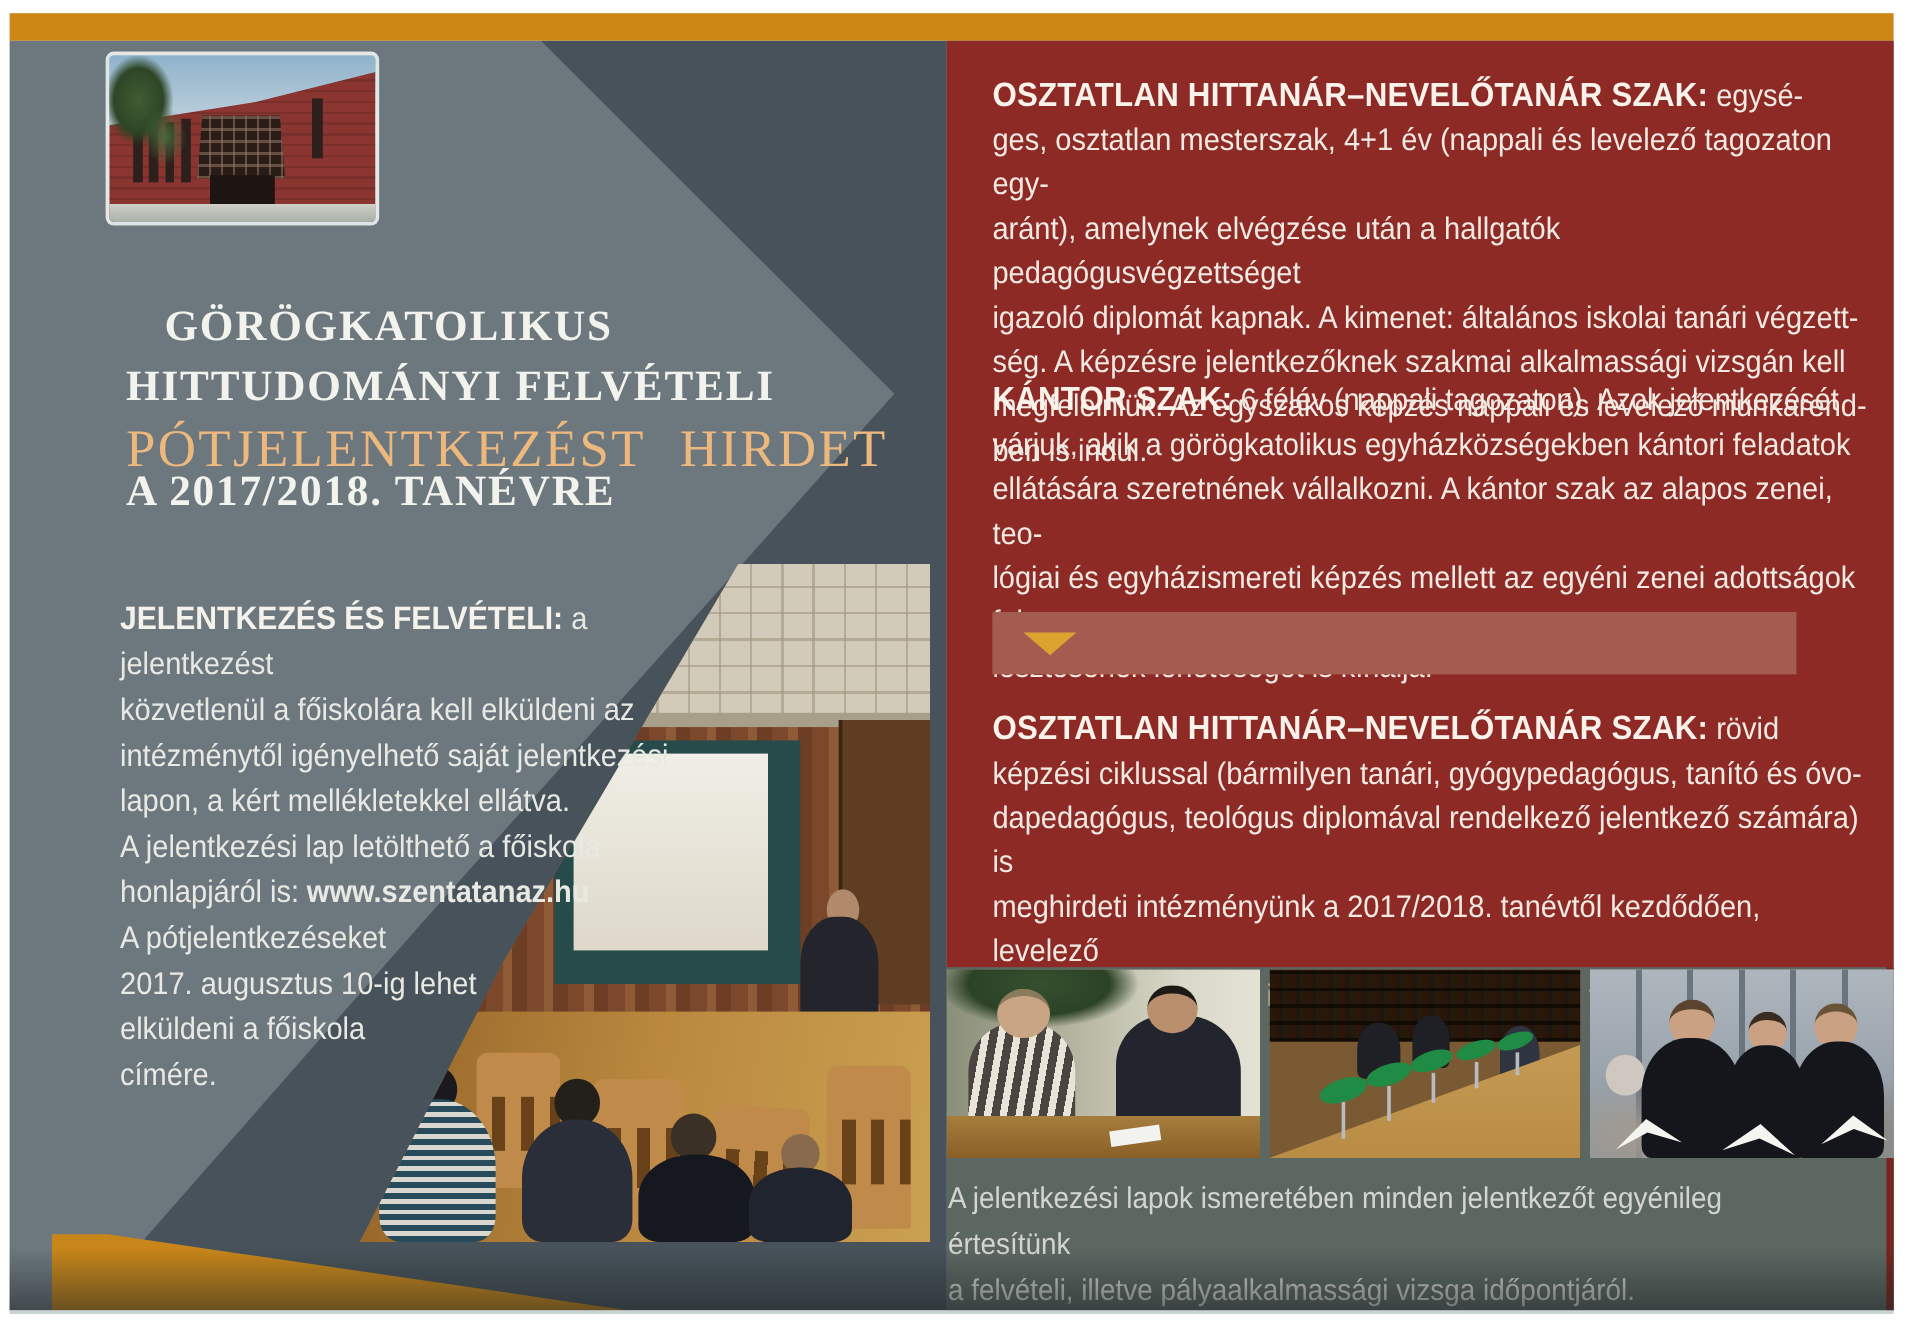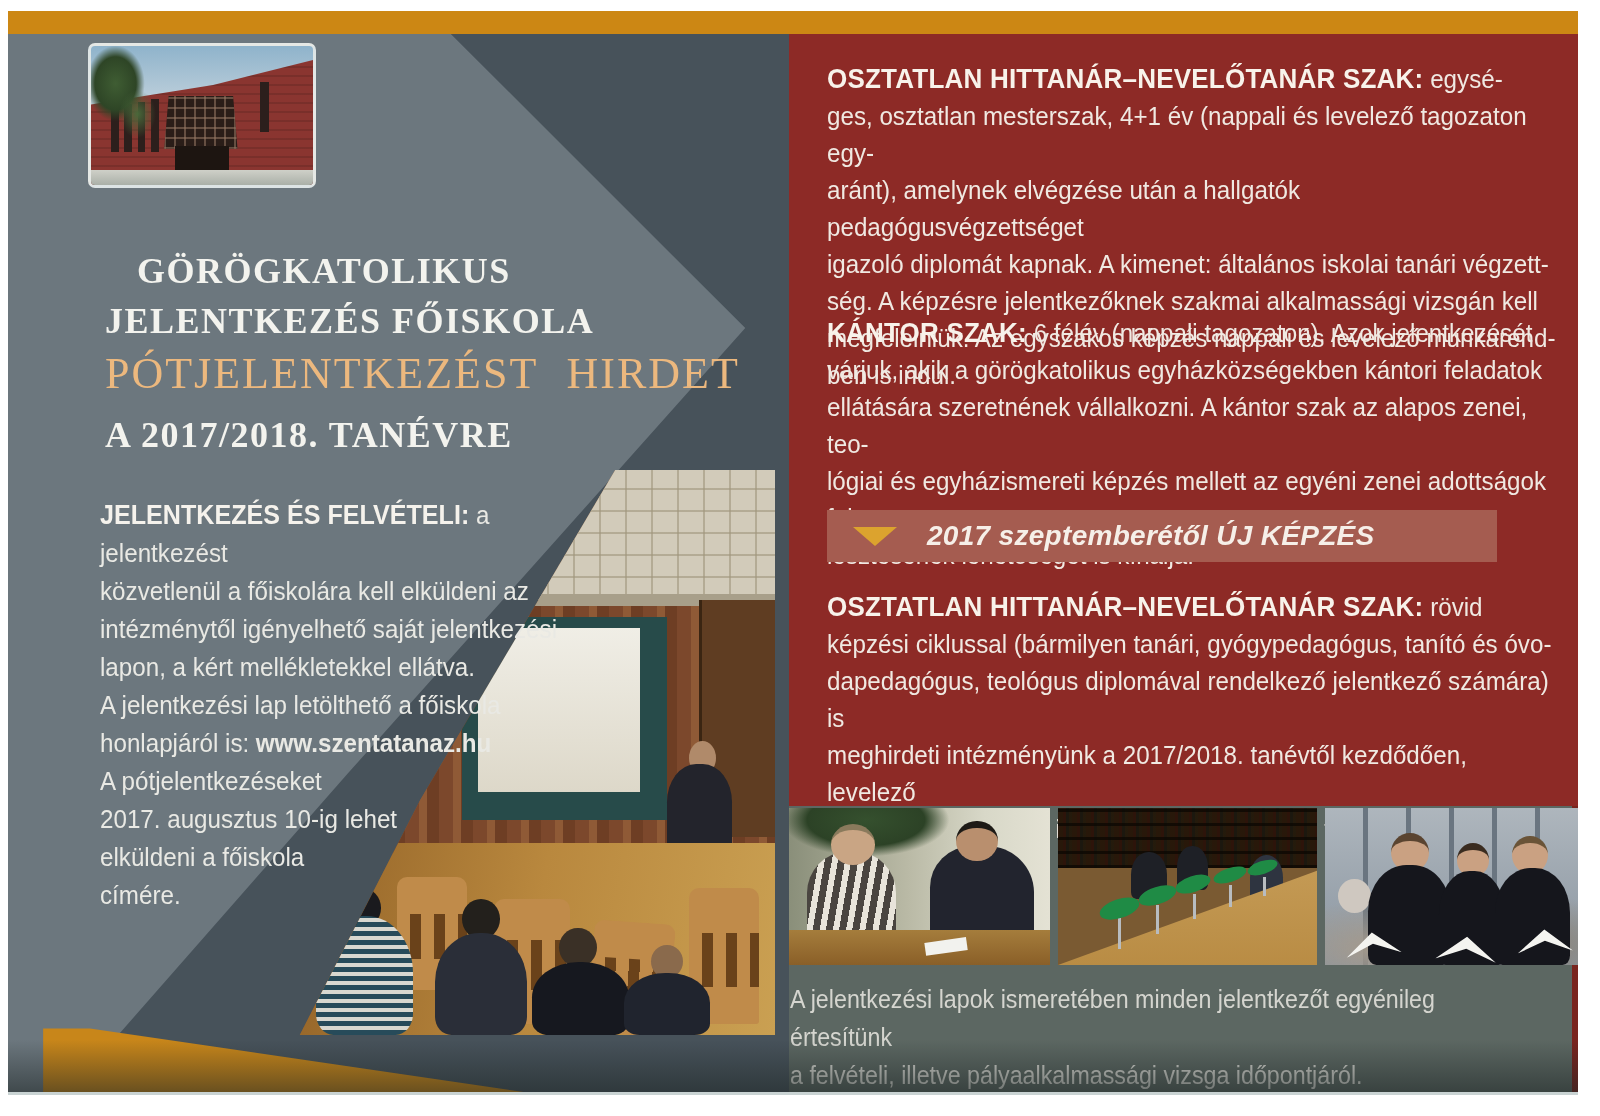--- a/index.html
+++ b/index.html
@@ -191,23 +191,23 @@
       <div class="bp-win" style="left:27%;top:38%;width:3.5%;height:38%;"></div>
       <div class="bp-win" style="left:76%;top:26%;width:4%;height:36%;"></div>
       <div class="bp-canopy"></div>
       <div class="bp-door"></div>
       <div class="bp-walk"></div>
       <div class="bp-foliage"></div>
       <div class="bp-foliage2"></div>
     </div>
 
     <div class="abs t-line" style="top:216px;margin-left:32px;">GÖRÖGKATOLIKUS</div>
-    <div class="abs t-line" style="top:266px;">JELENTKEZÉS FŐISKOLA</div>
+    <div class="abs t-line" style="top:266px;">HITTUDOMÁNYI FELVÉTELI</div>
     <div class="abs t-gold" style="top:314px;">PÓTJELENTKEZÉST HIRDET</div>
-    <div class="abs t-line" style="top:380px;">A 2017/2018. TANÉVRE</div>
+    <div class="abs t-line" style="top:354px;">A 2017/2018. TANÉVRE</div>
 
     <div class="abs left-body cond">
       <span class="lead">JELENTKEZÉS ÉS FELVÉTELI:</span>
       <span class="lines">a jelentkezést
 közvetlenül a főiskolára kell elküldeni az
 intézménytől igényelhető saját jelentkezési
 lapon, a kért mellékletekkel ellátva.
 A jelentkezési lap letölthető a főiskola
 honlapjáról is:</span><span class="url">www.szentatanaz.hu</span>
       <span class="lines block">A pótjelentkezéseket
@@ -232,21 +232,20 @@
       <span class="lead">KÁNTOR SZAK:</span>
       <span class="lines">6 félév (nappali tagozaton). Azok jelentkezését
 várjuk, akik a görögkatolikus egyházközségekben kántori feladatok
 ellátására szeretnének vállalkozni. A kántor szak az alapos zenei, teo-
 lógiai és egyházismereti képzés mellett az egyéni zenei adottságok fej-
 lesztésének lehetőségét is kínálja.</span>
     </div>
 
     <div class="banner">
       <div class="banner-tri"></div>
-      <div class="banner-label">2017 szeptemberétől ÚJ KÉPZÉS</div>
     </div>
 
     <div class="rp-par cond" style="top:554px;">
       <span class="lead">OSZTATLAN HITTANÁR–NEVELŐTANÁR SZAK:</span>
       <span class="lines">rövid
 képzési ciklussal (bármilyen tanári, gyógypedagógus, tanító és óvo-
 dapedagógus, teológus diplomával rendelkező jelentkező számára) is
 meghirdeti intézményünk a 2017/2018. tanévtől kezdődően, levelező
 tagozaton. A képzési idő a korábbi végzettség függvényében kerül ki-
 számításra.</span>

